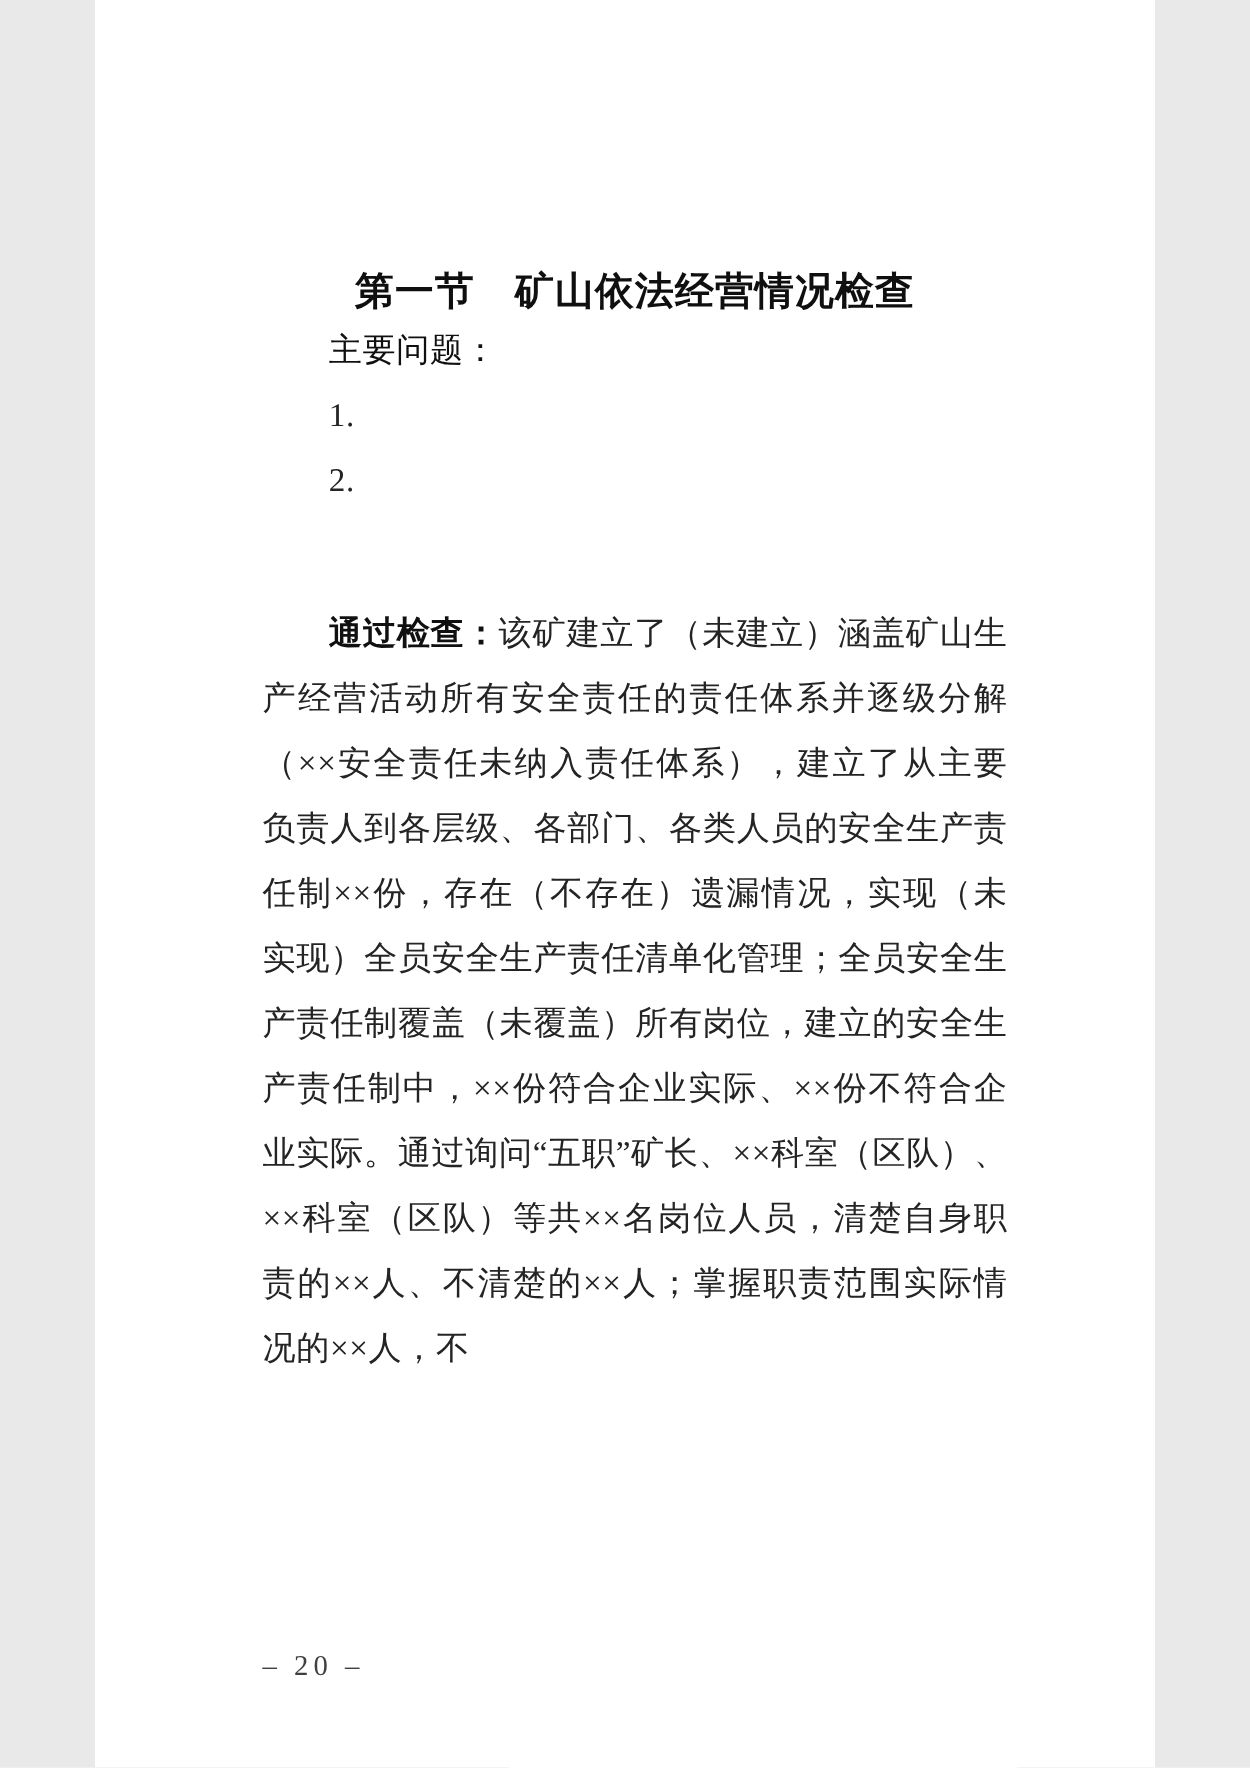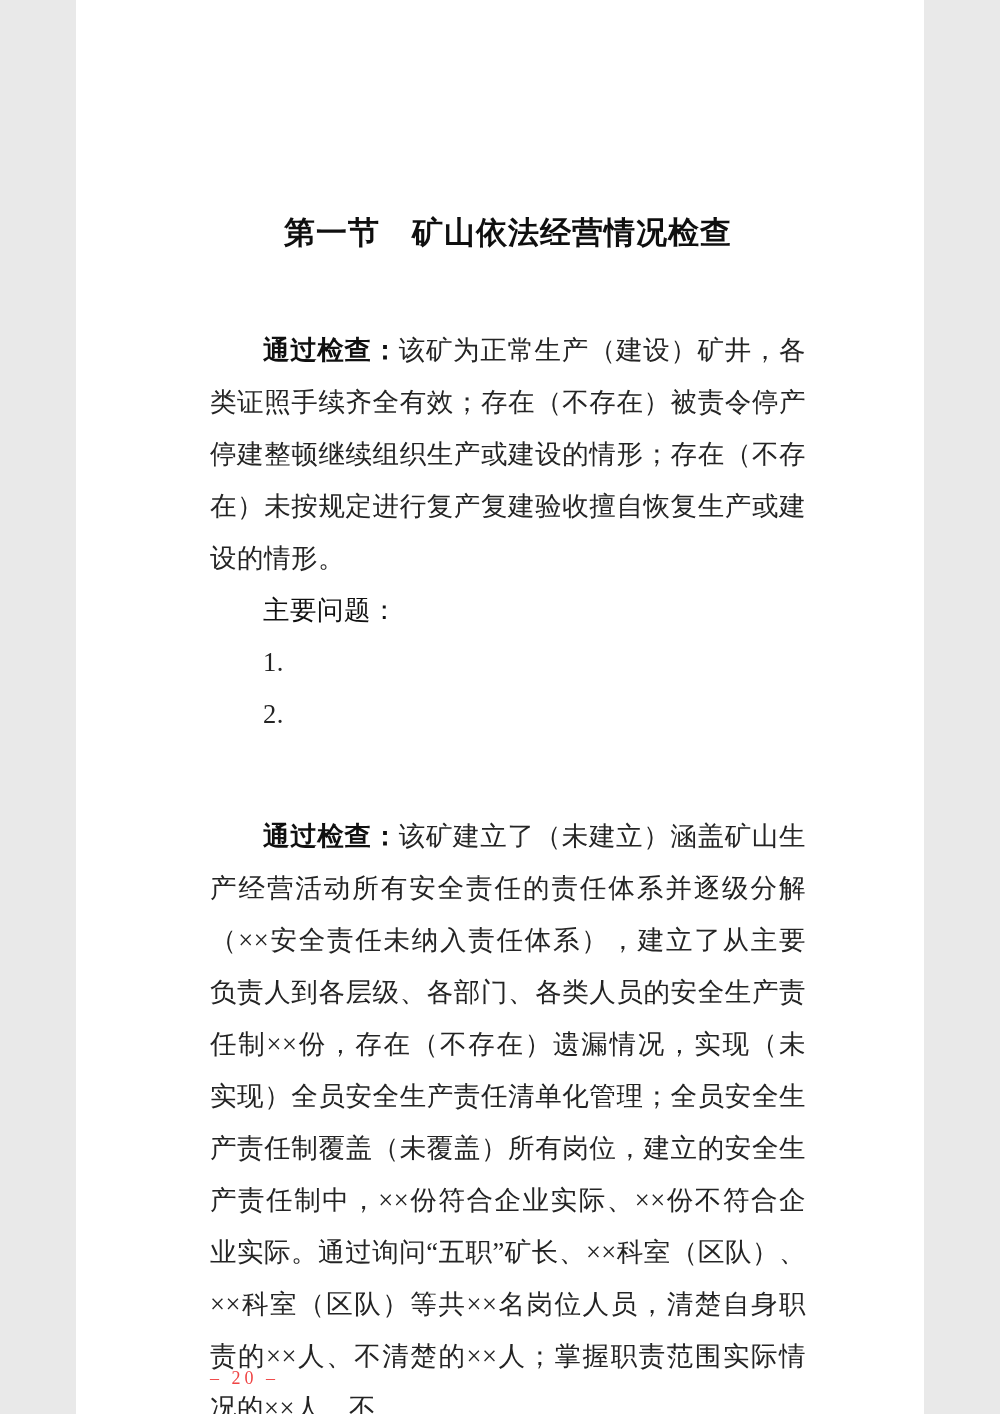--- a/index.html
+++ b/index.html
@@ -47,35 +47,34 @@
     font-family: "Liberation Sans", "DejaVu Sans", sans-serif;
   }
   .lead-line {
     font-weight: 400;
     color: #101010;
     font-family: "Liberation Sans", "DejaVu Sans", sans-serif;
   }
   .footer {
     position: absolute;
     left: 134px;
-    top: 1368px;
-    font-size: 18px;
-    color: #ef4444;
+    top: 1320px;
+    font-size: 23px;
+    color: #404040;
     letter-spacing: 4px;
     font-family: "Liberation Serif", "DejaVu Serif", serif;
   }
 </style>
 </head>
 <body>
 
 <div class="page">
 
   <h1 class="heading h-first">第一节　矿山依法经营情况检查</h1>
 
-  <p class="para p-first"><span class="lead">通过检查：</span><span>该矿为正常生产（建设）矿井，各类证照手续齐全有效；存在（不存在）被责令停产停建整顿继续组织生产或建设的情形；存在（不存在）未按规定进行复产复建验收擅自恢复生产或建设的情形。</span></p>
 
   <p class="para lead-line">主要问题：</p>
 
   <p class="para">1.</p>
 
   <p class="para">2.</p>
 
 
   <p class="para p-second"><span class="lead">通过检查：</span><span>该矿建立了（未建立）涵盖矿山生产经营活动所有安全责任的责任体系并逐级分解（××安全责任未纳入责任体系），建立了从主要负责人到各层级、各部门、各类人员的安全生产责任制××份，存在（不存在）遗漏情况，实现（未实现）全员安全生产责任清单化管理；全员安全生产责任制覆盖（未覆盖）所有岗位，建立的安全生产责任制中，××份符合企业实际、××份不符合企业实际。通过询问“五职”矿长、××科室（区队）、××科室（区队）等共××名岗位人员，清楚自身职责的××人、不清楚的××人；掌握职责范围实际情况的××人，不</span></p>
 

